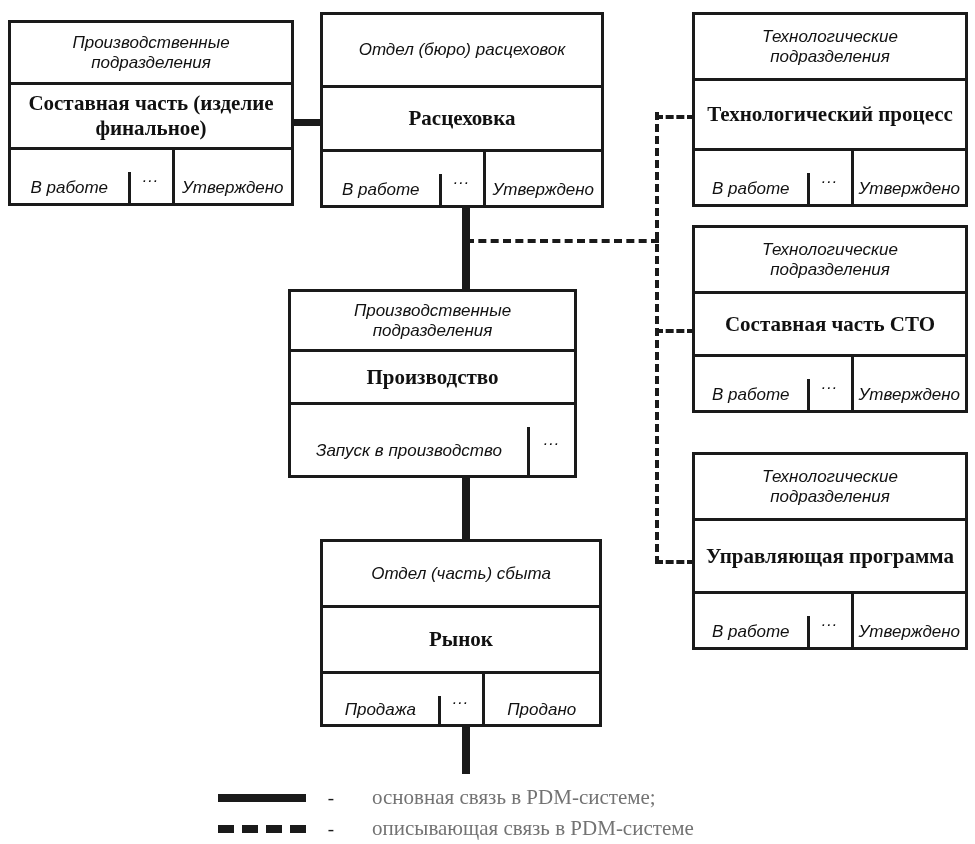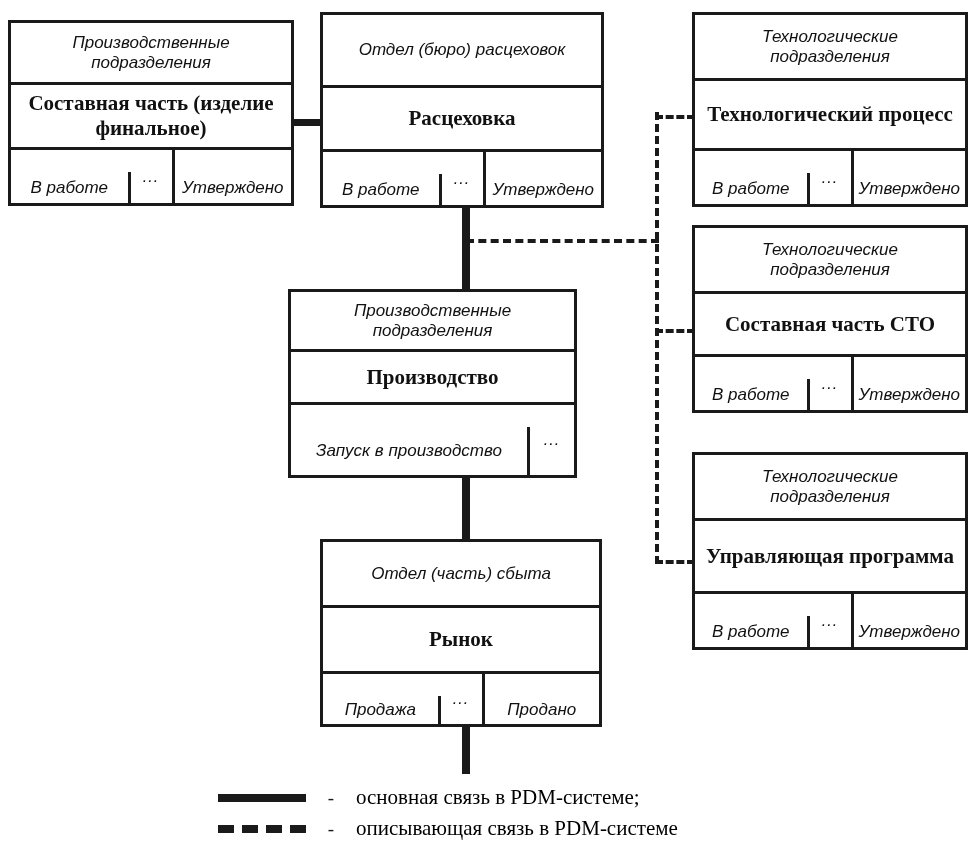--- a/index.html
+++ b/index.html
@@ -137,22 +137,23 @@
   .legend-dash{
     flex:0 0 50px;
     text-align:center;
     font-size:19px;
     font-family:"Liberation Serif", serif;
     color:#1a1a1a;
   }
   .legend-text{
     font-family:"Liberation Serif", serif;
     font-size:21px;
-    color:#000000;
+    color:#737373;
     white-space:nowrap;
+    margin-left:16px;
   }
 </style>
 </head>
 <body>
 
 <div id="canvas">
 
   <div class="solid-h" style="left:288px; top:119px; width:34px; height:7px;"></div>
 
   <div class="solid-v" style="left:462px; top:205px; width:8px; height:88px;"></div>

